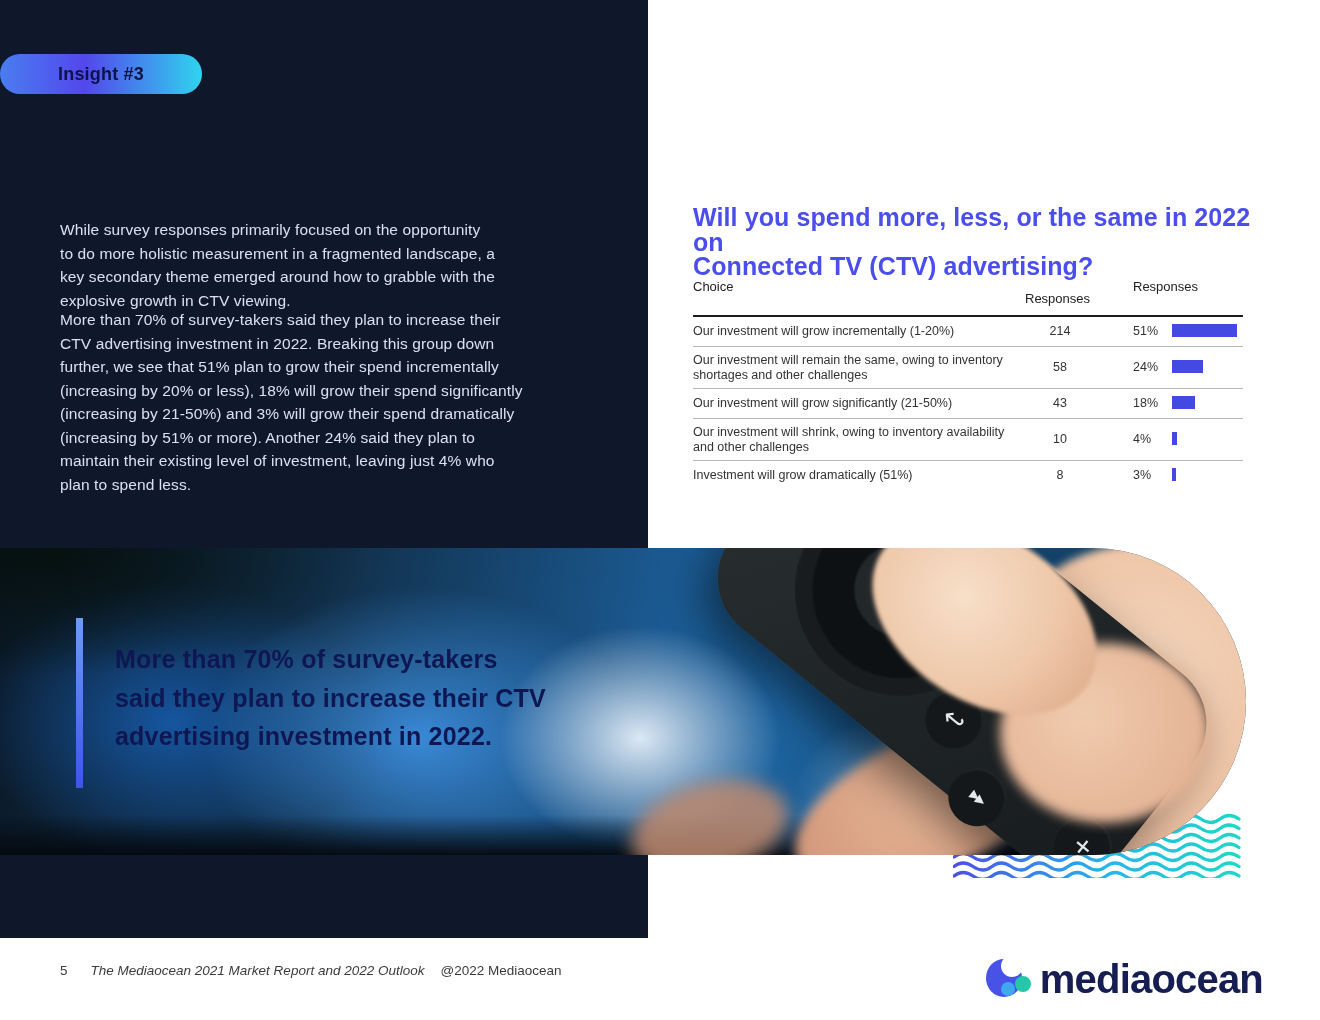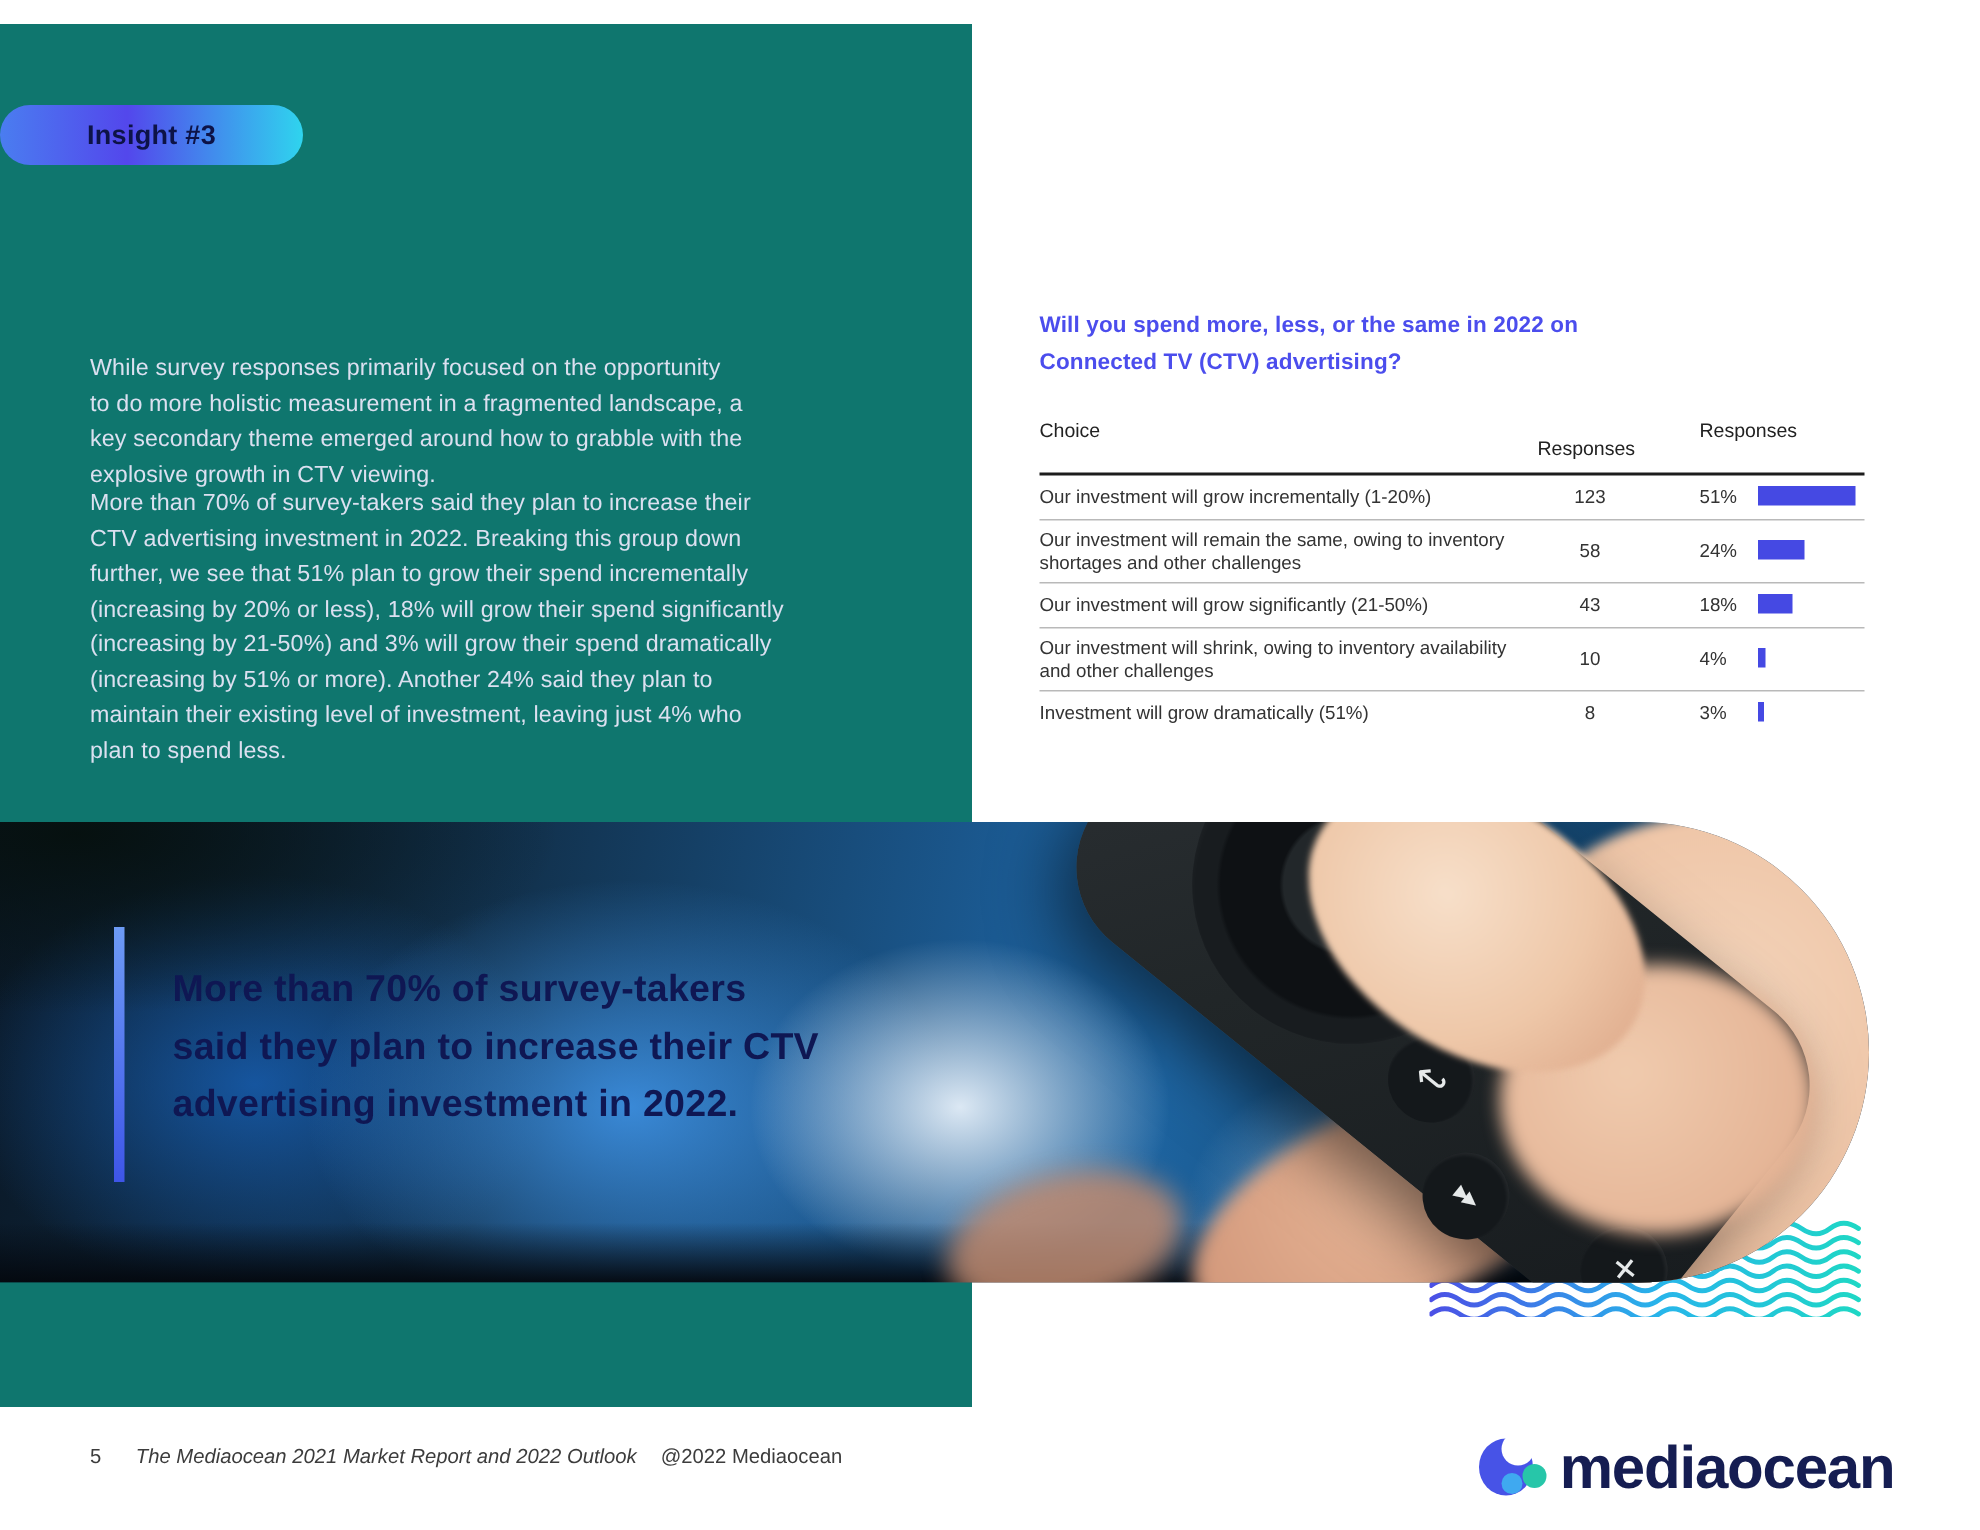--- a/index.html
+++ b/index.html
@@ -1,32 +1,32 @@
 <!DOCTYPE html>
 <html><head>
 <meta charset="utf-8">
 <style>
   html,body{margin:0;padding:0;background:#ffffff;}
   .page{position:relative;width:1320px;height:1020px;background:#ffffff;overflow:hidden;
         font-family:"Liberation Sans",sans-serif;}
 
   
-  .left-panel{position:absolute;left:0;top:16px;width:648px;height:938px;background:#0f766e;z-index:0;}
+  .left-panel{position:absolute;left:0;top:0;width:648px;height:938px;background:#0f172a;z-index:0;}
   .badge{position:absolute;left:0;top:54px;width:202px;height:40px;border-radius:22px;
          background:linear-gradient(90deg,#4a7df0 0%,#5347ec 42%,#2fd4ee 100%);
          display:flex;align-items:center;justify-content:center;}
   .badge span{color:#0d1347;font-size:18px;font-weight:700;letter-spacing:.2px;}
   .heading{position:absolute;left:60px;top:144px;width:540px;color:#f3f4f8;font-size:24px;
            font-weight:400;letter-spacing:.4px;line-height:31px;}
   .para{position:absolute;left:60px;width:540px;color:#dbe0f0;font-size:15.5px;line-height:23.5px;
         white-space:pre-line;letter-spacing:.1px;}
   .para1{top:202px;margin-top:16px;} .para2{top:308px;}
 
   
-  .chart-title{position:absolute;left:693px;top:205px;width:560px;color:#4b4ded;font-size:15px;
+  .chart-title{position:absolute;left:693px;top:205px;width:560px;color:#4b4ded;font-size:25px;
                font-weight:700;line-height:24.5px;white-space:pre-line;letter-spacing:.1px;}
   .survey-table{position:absolute;left:693px;top:263px;width:550px;font-size:12.5px;color:#333;}
   .t-head{display:grid;grid-template-columns:332px 98px 1fr;align-items:center;
           padding:4px 0 9px 0;border-bottom:2px solid #1c1c1c;font-size:13px;color:#222;}
   .t-head .h-resp{padding-left:0px;margin-top:24px;} .t-head .h-pct{padding-left:10px;}
   .t-row{display:grid;grid-template-columns:332px 98px 1fr;align-items:center;
          border-bottom:1px solid #b9b9b9;padding:6px 0;min-height:17px;line-height:14.5px;}
   .t-row:last-child{border-bottom:none;}
   .t-choice{padding-right:14px;}
   .t-resp{text-align:center;padding-right:28px;}
@@ -122,21 +122,21 @@
 Connected TV (CTV) advertising?</div>
   <div class="survey-table">
     <div class="t-head">
       <div class="h-choice">Choice</div>
       <div class="h-resp">Responses</div>
       <div class="h-pct">Responses</div>
     </div>
     <div id="survey-rows">
         <div class="t-row">
           <div class="t-choice">Our investment will grow incrementally (1-20%)</div>
-          <div class="t-resp">123</div>
+          <div class="t-resp">214</div>
           <div class="t-pct">
             <span class="pct-label">51%</span>
             <span class="pct-bar" style="width: 65px; background: rgb(69, 73, 227);"></span>
           </div>
         </div>
         <div class="t-row">
           <div class="t-choice">Our investment will remain the same, owing to inventory shortages and other challenges</div>
           <div class="t-resp">58</div>
           <div class="t-pct">
             <span class="pct-label">24%</span>

